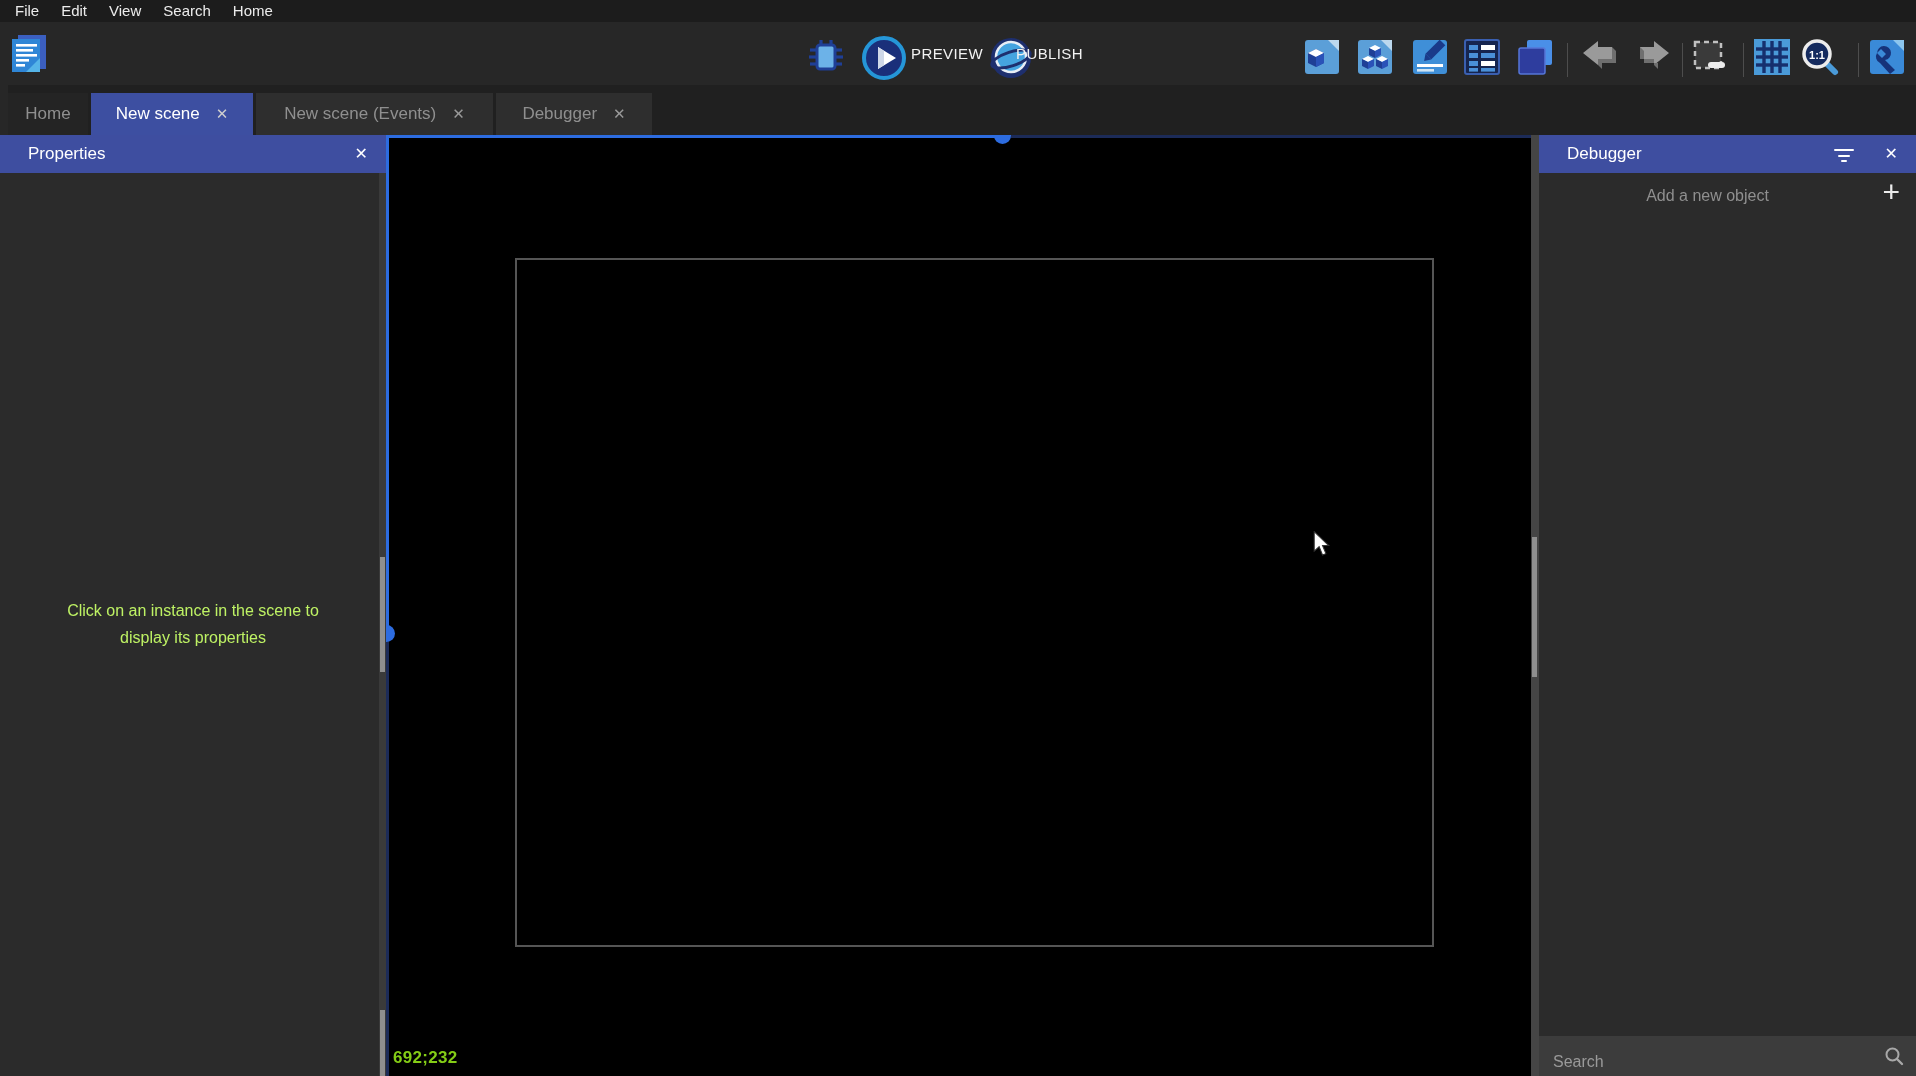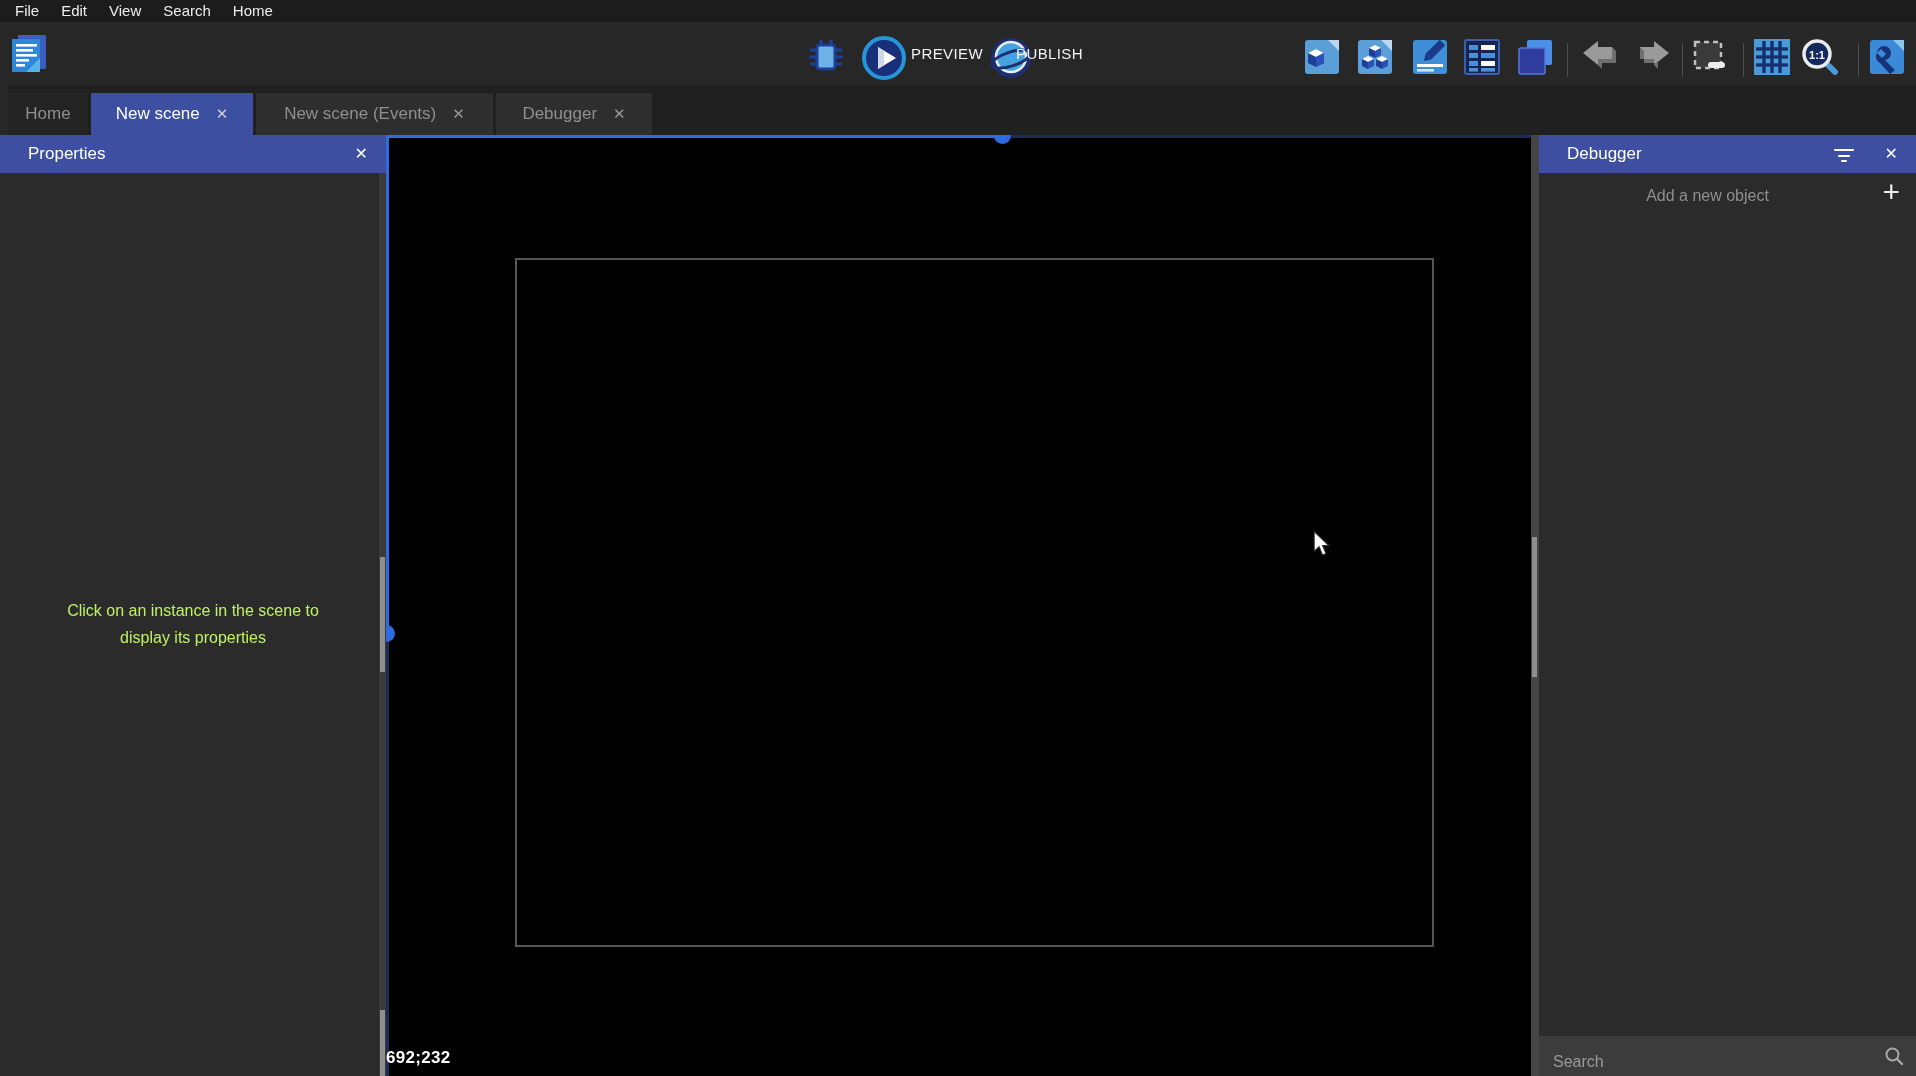--- a/index.html
+++ b/index.html
@@ -64,21 +64,21 @@
   .scroll-top-bright { position:absolute; left:0; top:0; width:617px; height:3px; background:#2d6ce0; }
   .scroll-top-dark { position:absolute; left:617px; top:0; right:0; height:3px; background:#1c2b58; }
   .scroll-top-dot { position:absolute; left:608px; top:-8px; width:17px; height:17px;
                     border-radius:50%; background:#2d6ce0; cursor:pointer; }
   .scroll-left-bright { position:absolute; left:0; top:0; width:3px; height:498px; background:#2d6ce0; }
   .scroll-left-dark { position:absolute; left:0; top:498px; width:3px; bottom:0; background:#1c2b58; }
   .scroll-left-dot { position:absolute; left:-8px; top:490px; width:17px; height:17px;
                      border-radius:50%; background:#2d6ce0; cursor:pointer; }
   .game-frame { position:absolute; left:129px; top:123px; width:919px; height:689px;
                 border:2px solid #555555; }
-  .coords-label { position:absolute; left:0; bottom:8px; color:#ffffff; font-size:17px;
+  .coords-label { position:absolute; left:7px; bottom:8px; color:#84cc16; font-size:17px;
                   font-weight:600; letter-spacing:.3px; }
   .mouse-cursor { position:absolute; left:926px; top:396px; }
 </style>
 </head>
 <body>
 
 <div class="menu-bar">
   <span class="menu-item">File</span>
   <span class="menu-item">Edit</span>
   <span class="menu-item">View</span>

